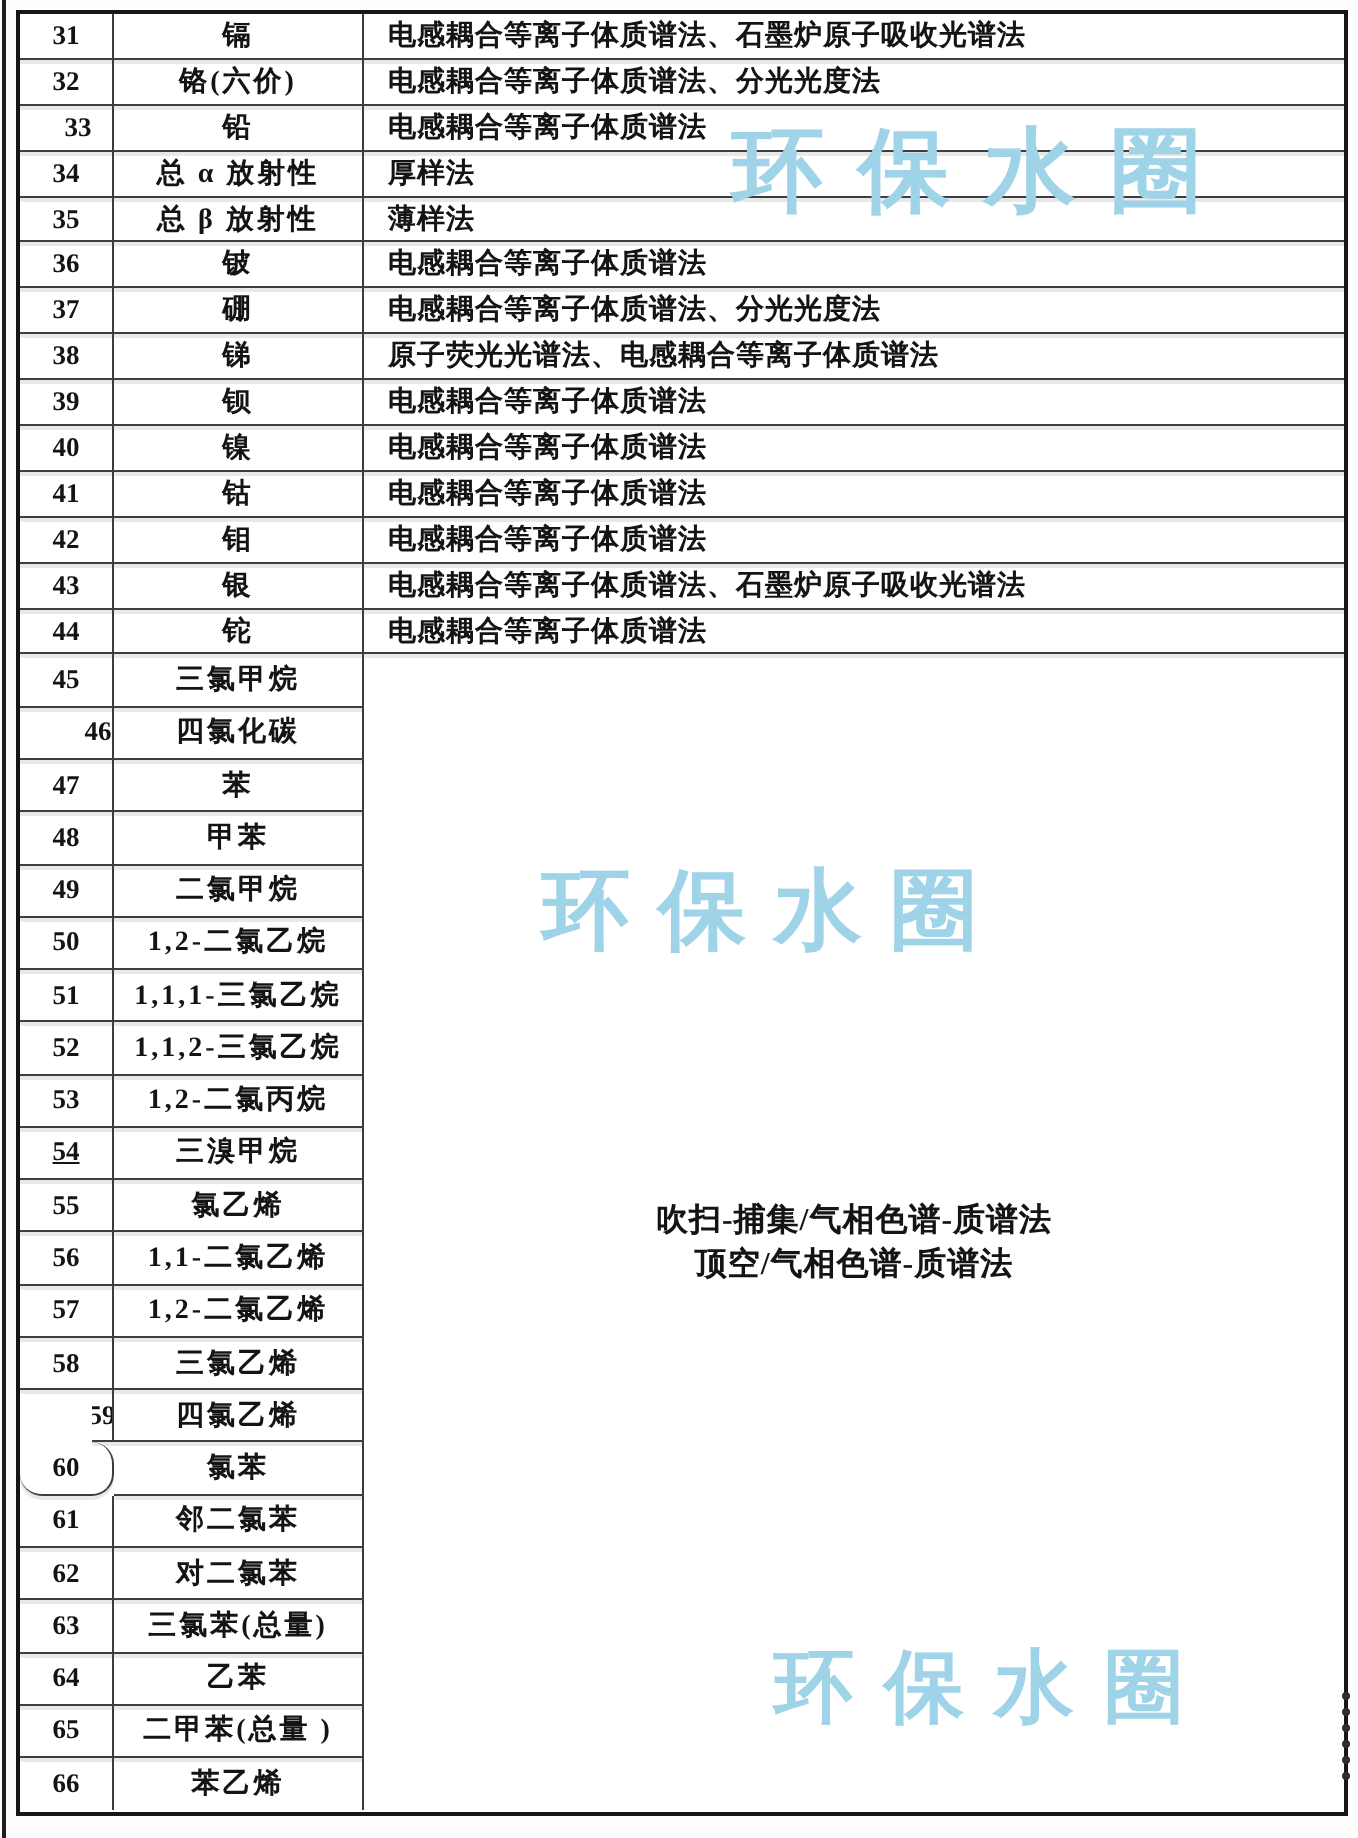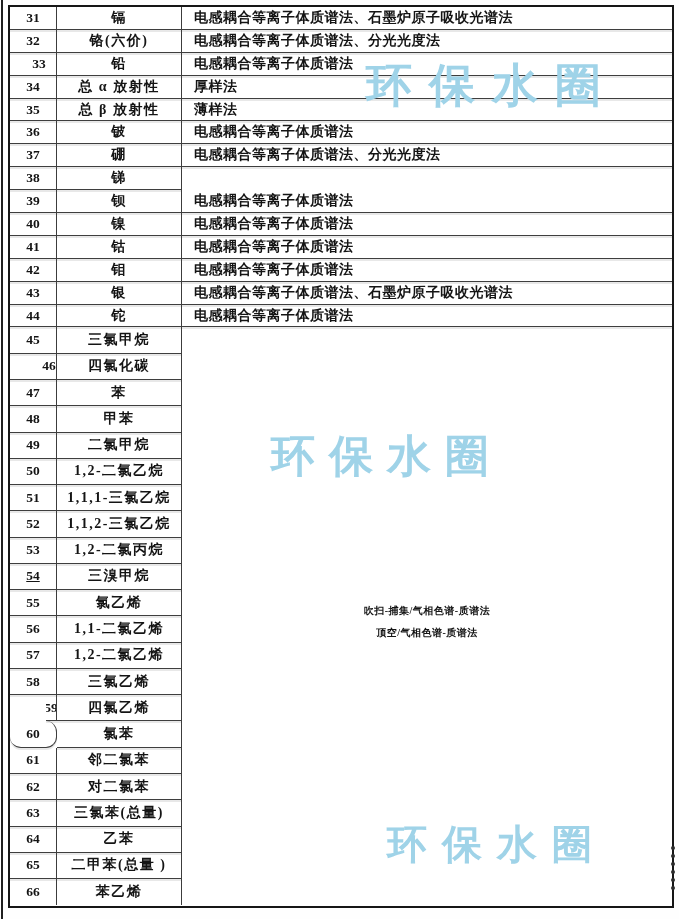--- a/index.html
+++ b/index.html
@@ -31,21 +31,21 @@
     justify-content:flex-start; padding-left:12px;
     font-size:14px; font-weight:bold; letter-spacing:0.5px;
   }
   .bb { border-bottom:1.5px solid #3e3e3e; box-shadow:0 2px 0 rgba(125,125,125,0.18); }
 
   
   .merged {
     grid-column:3; grid-row:15 / 37;
     display:flex; flex-direction:column; align-items:center; justify-content:center;
     transform:translateY(6px);
-    font-size:10px; font-weight:bold; letter-spacing:0.5px; color:#141414;
+    font-size:16px; font-weight:bold; letter-spacing:0.5px; color:#141414;
   }
   .merged .line { line-height:22px; }
 
   
   .wm {
     position:absolute; font-family:"DejaVu Sans",sans-serif; font-weight:bold;
     line-height:1; white-space:nowrap; pointer-events:none;
   }
   .wm1 { left:366px; top:62px;  font-size:46px; letter-spacing:17px; }
   .wm2 { left:271px; top:434px; font-size:44px; letter-spacing:14px; }
@@ -81,20 +81,21 @@
       <div class="cell c-name bb" style="grid-area: 5 / 2;">总 β 放射性</div>
       <div class="cell c-method bb" style="grid-area: 5 / 3;">薄样法</div>
       <div class="cell c-num bb" style="grid-area: 6 / 1;">36</div>
       <div class="cell c-name bb" style="grid-area: 6 / 2;">铍</div>
       <div class="cell c-method bb" style="grid-area: 6 / 3;">电感耦合等离子体质谱法</div>
       <div class="cell c-num bb" style="grid-area: 7 / 1;">37</div>
       <div class="cell c-name bb" style="grid-area: 7 / 2;">硼</div>
       <div class="cell c-method bb" style="grid-area: 7 / 3;">电感耦合等离子体质谱法、分光光度法</div>
       <div class="cell c-num bb" style="grid-area: 8 / 1;">38</div>
       <div class="cell c-name bb" style="grid-area: 8 / 2;">锑</div>
+      <div class="cell c-method bb" style="grid-area: 8 / 3;">原子荧光光谱法、电感耦合等离子体质谱法</div>
       <div class="cell c-num bb" style="grid-area: 9 / 1;">39</div>
       <div class="cell c-name bb" style="grid-area: 9 / 2;">钡</div>
       <div class="cell c-method bb" style="grid-area: 9 / 3;">电感耦合等离子体质谱法</div>
       <div class="cell c-num bb" style="grid-area: 10 / 1;">40</div>
       <div class="cell c-name bb" style="grid-area: 10 / 2;">镍</div>
       <div class="cell c-method bb" style="grid-area: 10 / 3;">电感耦合等离子体质谱法</div>
       <div class="cell c-num bb" style="grid-area: 11 / 1;">41</div>
       <div class="cell c-name bb" style="grid-area: 11 / 2;">钴</div>
       <div class="cell c-method bb" style="grid-area: 11 / 3;">电感耦合等离子体质谱法</div>
       <div class="cell c-num bb" style="grid-area: 12 / 1;">42</div>

